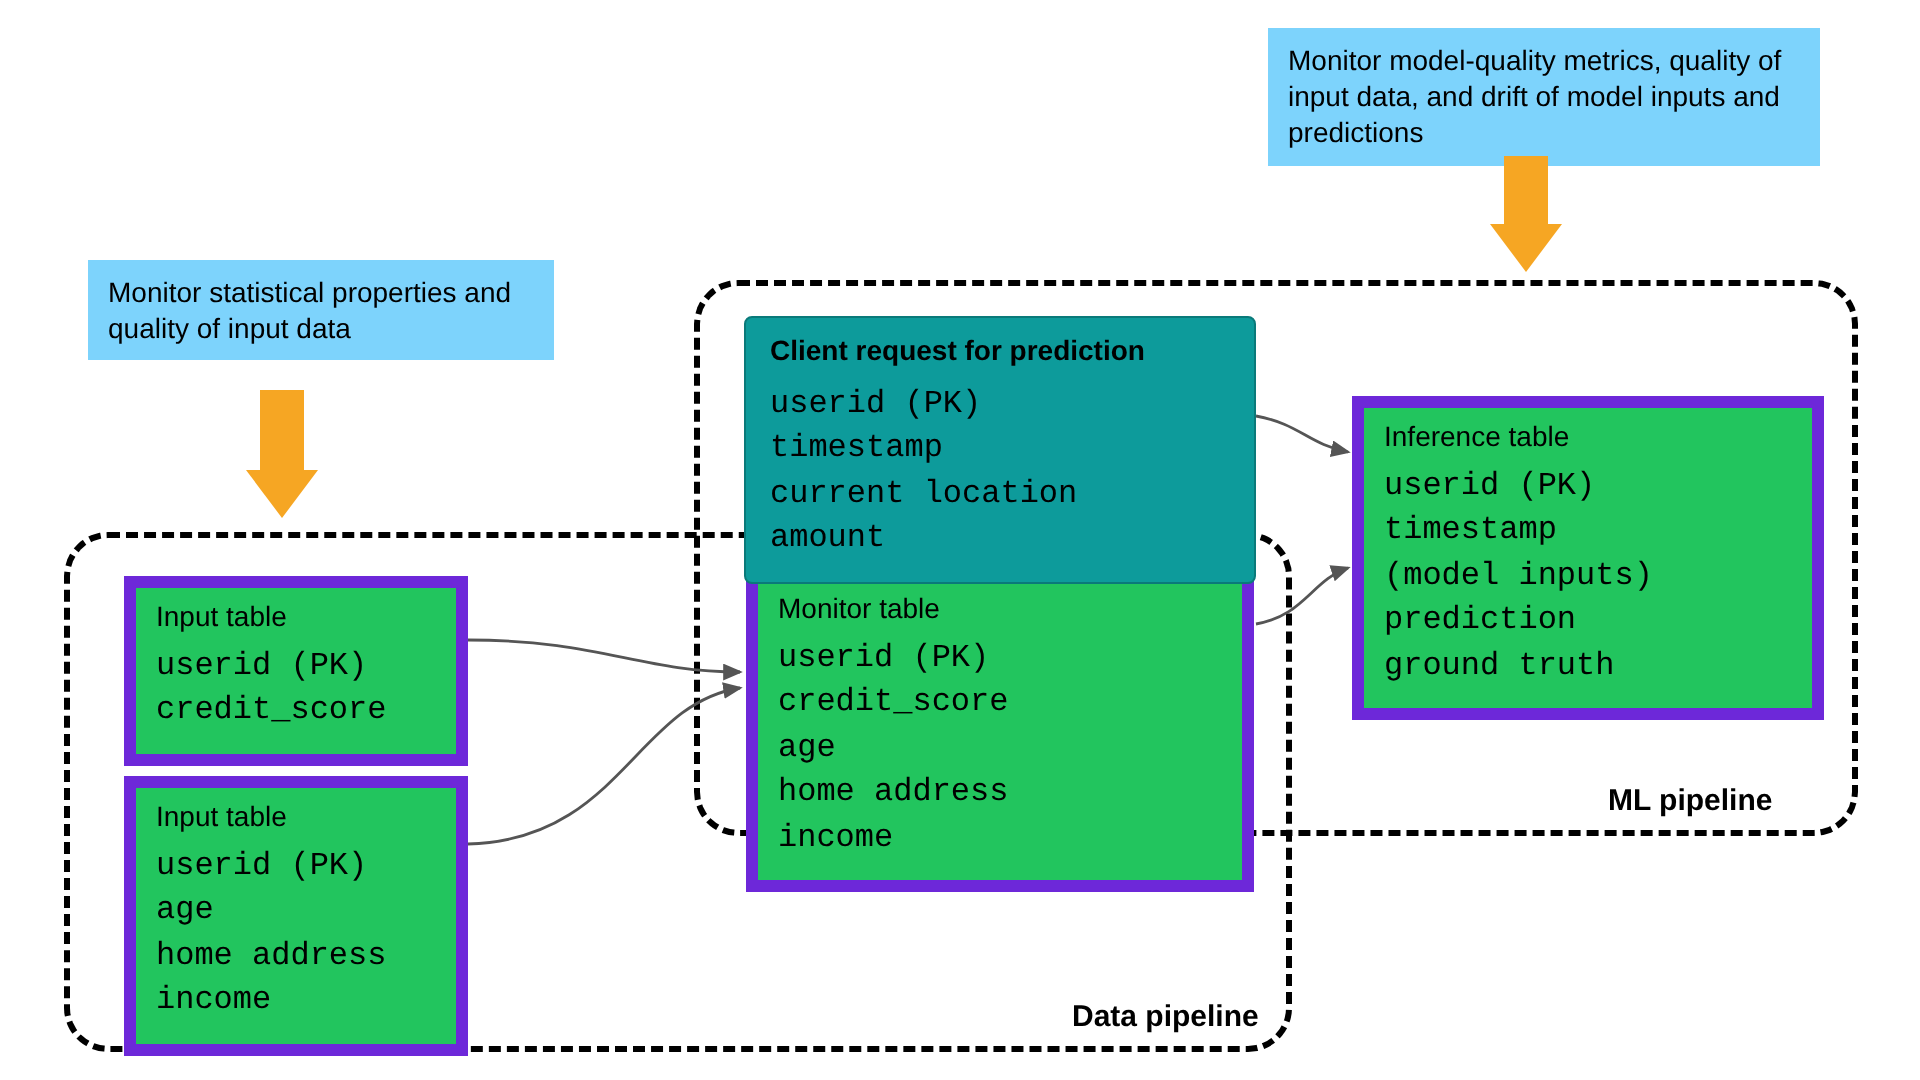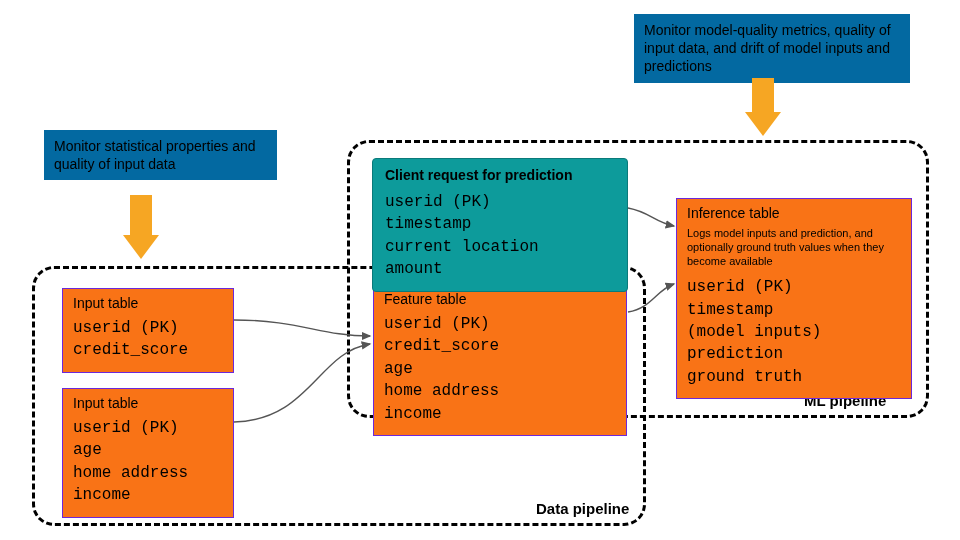--- a/index.html
+++ b/index.html
@@ -7,21 +7,21 @@
     width: 960px;
     height: 540px;
     background: #fff;
     position: relative;
     font-family: Arial, Helvetica, sans-serif;
     font-size: 13px;
     color: #000;
   }
   .callout {
     position: absolute;
-    background: #0369a1;
+    background: #7dd3fc;
     color: #000;
     padding: 7px 10px;
     font-size: 14px;
     line-height: 1.3;
   }
   .arrow-stem {
     position: absolute;
     background: #f6a623;
   }
   .arrow-head {
@@ -36,22 +36,22 @@
     border: 3px dashed #000;
     border-radius: 22px;
   }
   .pipeline-label {
     position: absolute;
     font-weight: bold;
     font-size: 15px;
   }
   .tablebox {
     position: absolute;
-    background: #f97316;
-    border: 1px solid #6d28d9;
+    background: #22c55e;
+    border: 6px solid #6d28d9;
     padding: 6px 10px 10px 10px;
   }
   .tablebox .title {
     font-size: 14px;
     margin-bottom: 6px;
   }
   .tablebox .desc {
     font-size: 11px;
     line-height: 1.25;
     margin-bottom: 8px;
@@ -107,39 +107,38 @@
 
 <div class="tablebox" style="left:62px; top:388px; width:172px;">
   <div class="title">Input table</div>
   <div class="fields">userid (PK)
 age
 home address
 income</div>
 </div>
 
 <div class="tablebox" style="left:373px; top:284px; width:254px;">
-  <div class="title">Feature table</div>
+  <div class="title">Monitor table</div>
   <div class="fields">userid (PK)
 credit_score
 age
 home address
 income</div>
 </div>
 
 <div class="client" style="left:372px; top:158px; width:256px;">
   <div class="title">Client request for prediction</div>
   <div class="fields">userid (PK)
 timestamp
 current location
 amount</div>
 </div>
 
 <div class="tablebox" style="left:676px; top:198px; width:236px;">
   <div class="title">Inference table</div>
-  <div class="desc">Logs model inputs and prediction, and optionally ground truth values when they become available</div>
   <div class="fields">userid (PK)
 timestamp
 (model inputs)
 prediction
 ground truth</div>
 </div>
 
 <svg class="connections">
   <defs>
     <marker id="ah" markerWidth="8" markerHeight="8" refX="6" refY="3" orient="auto">

